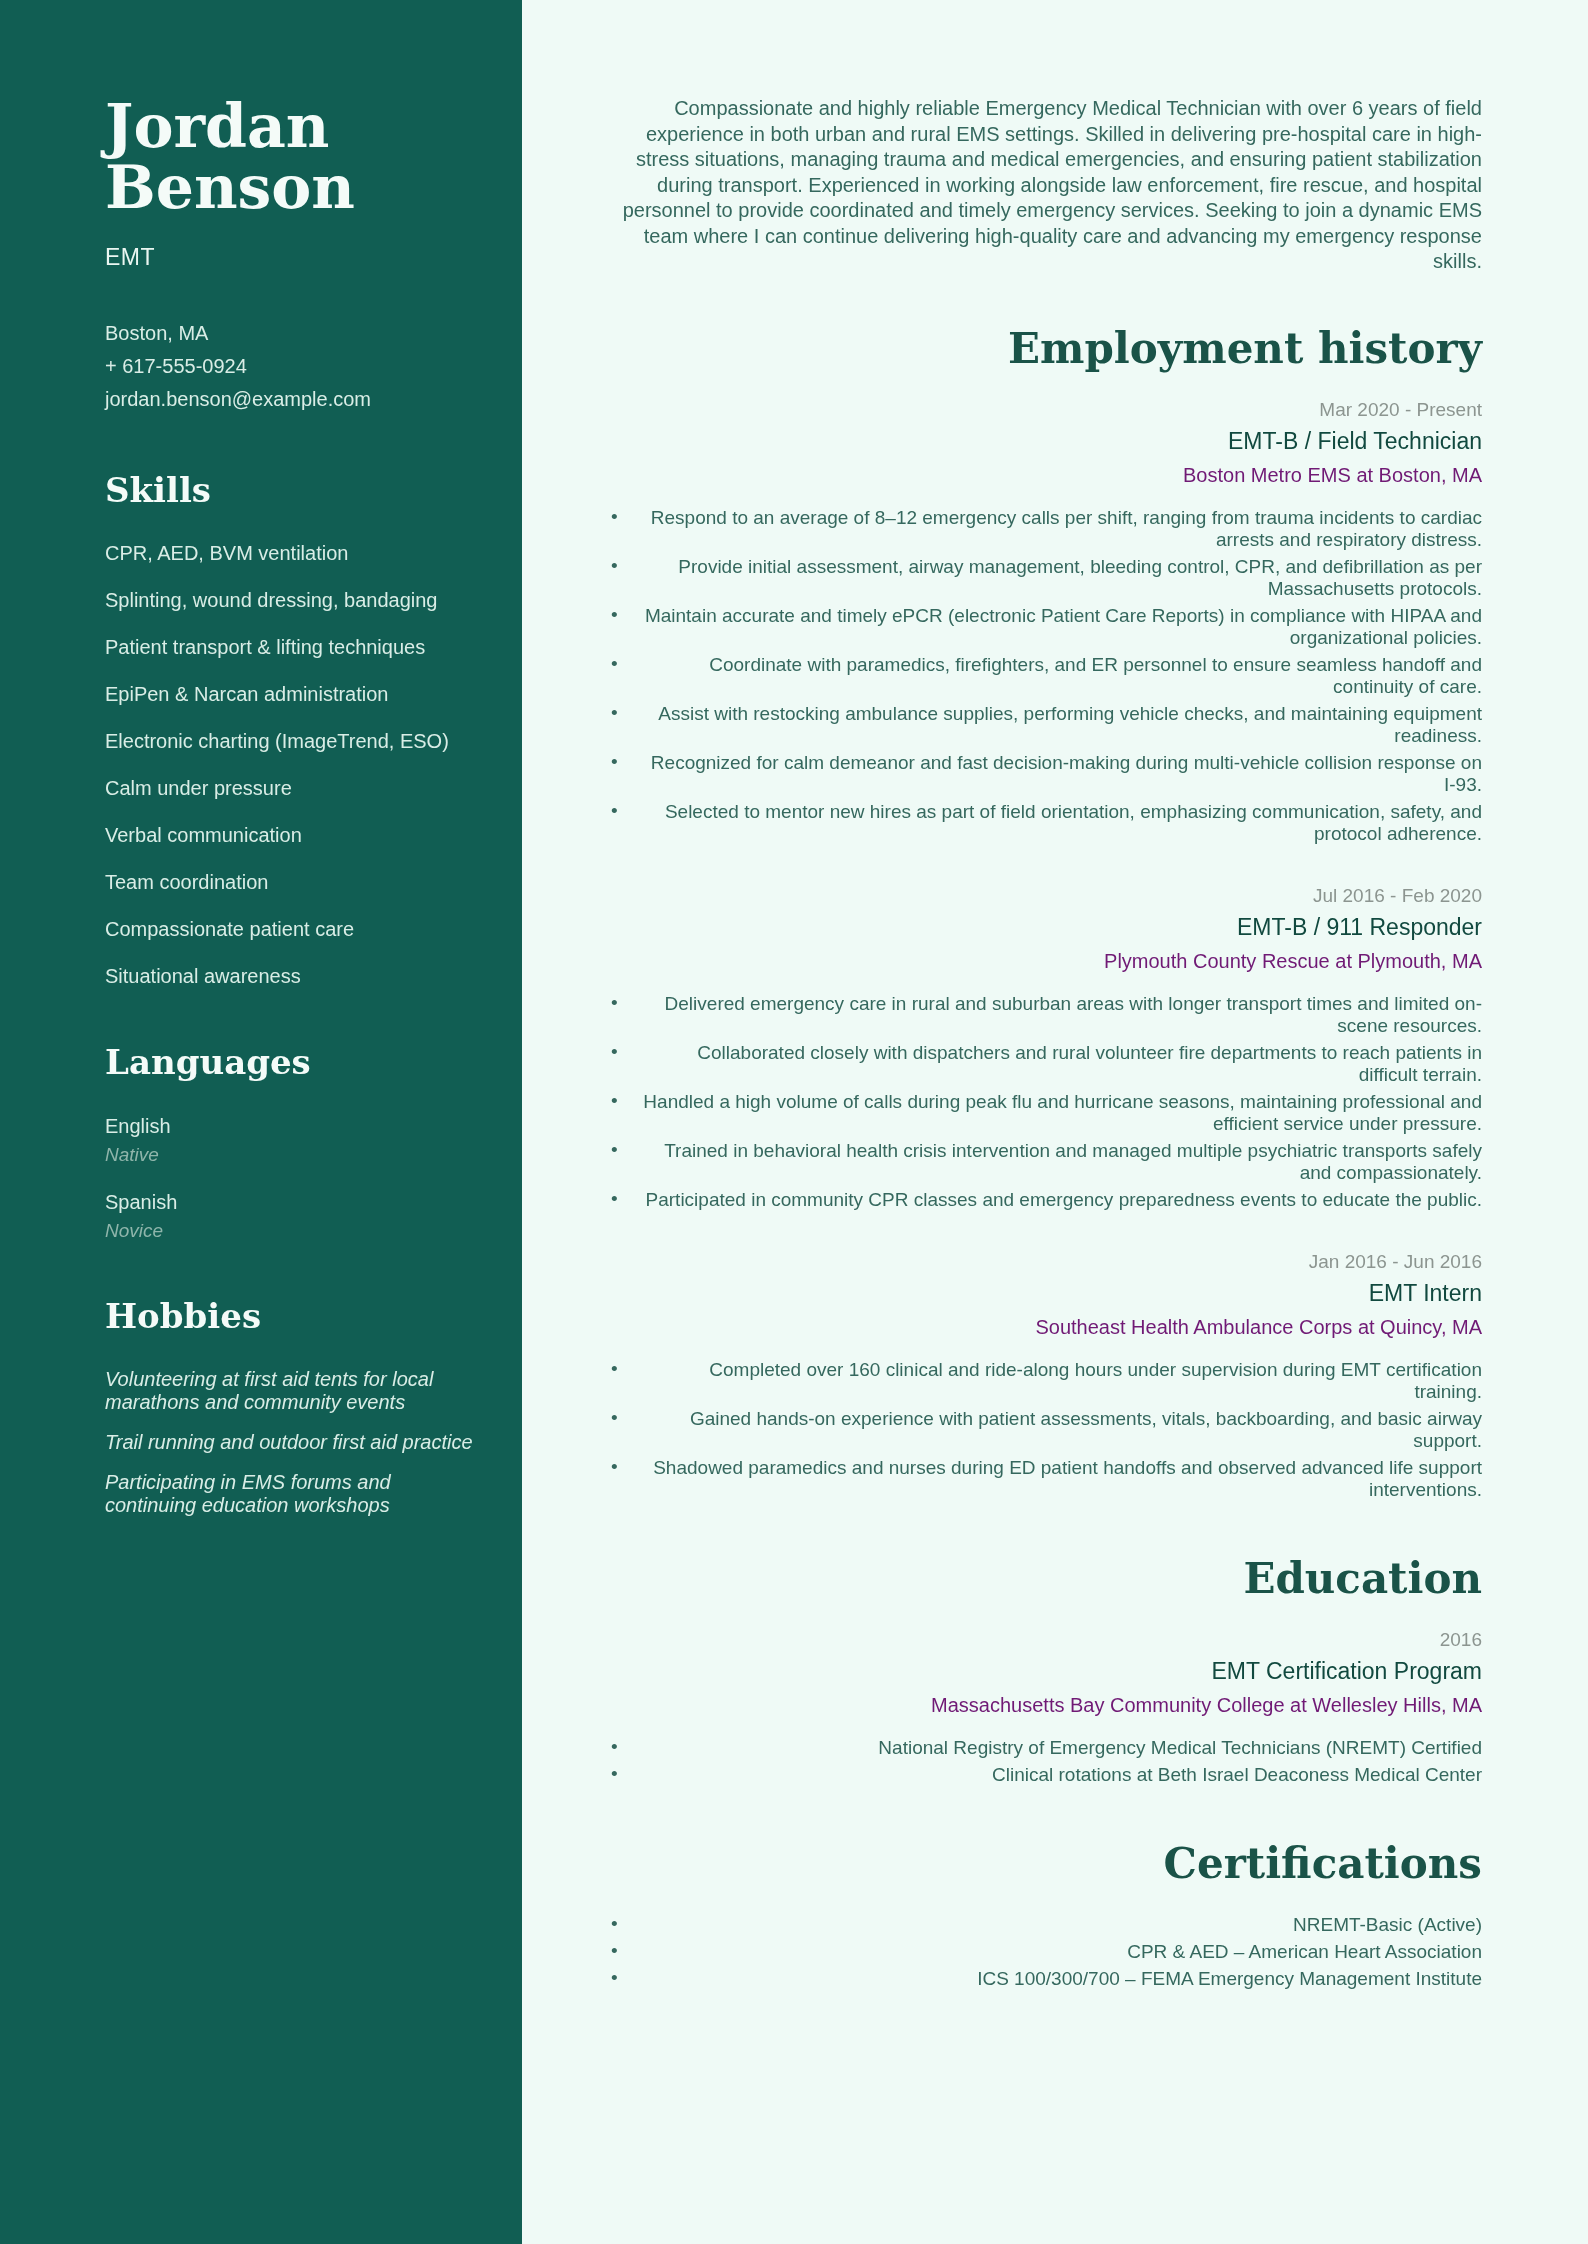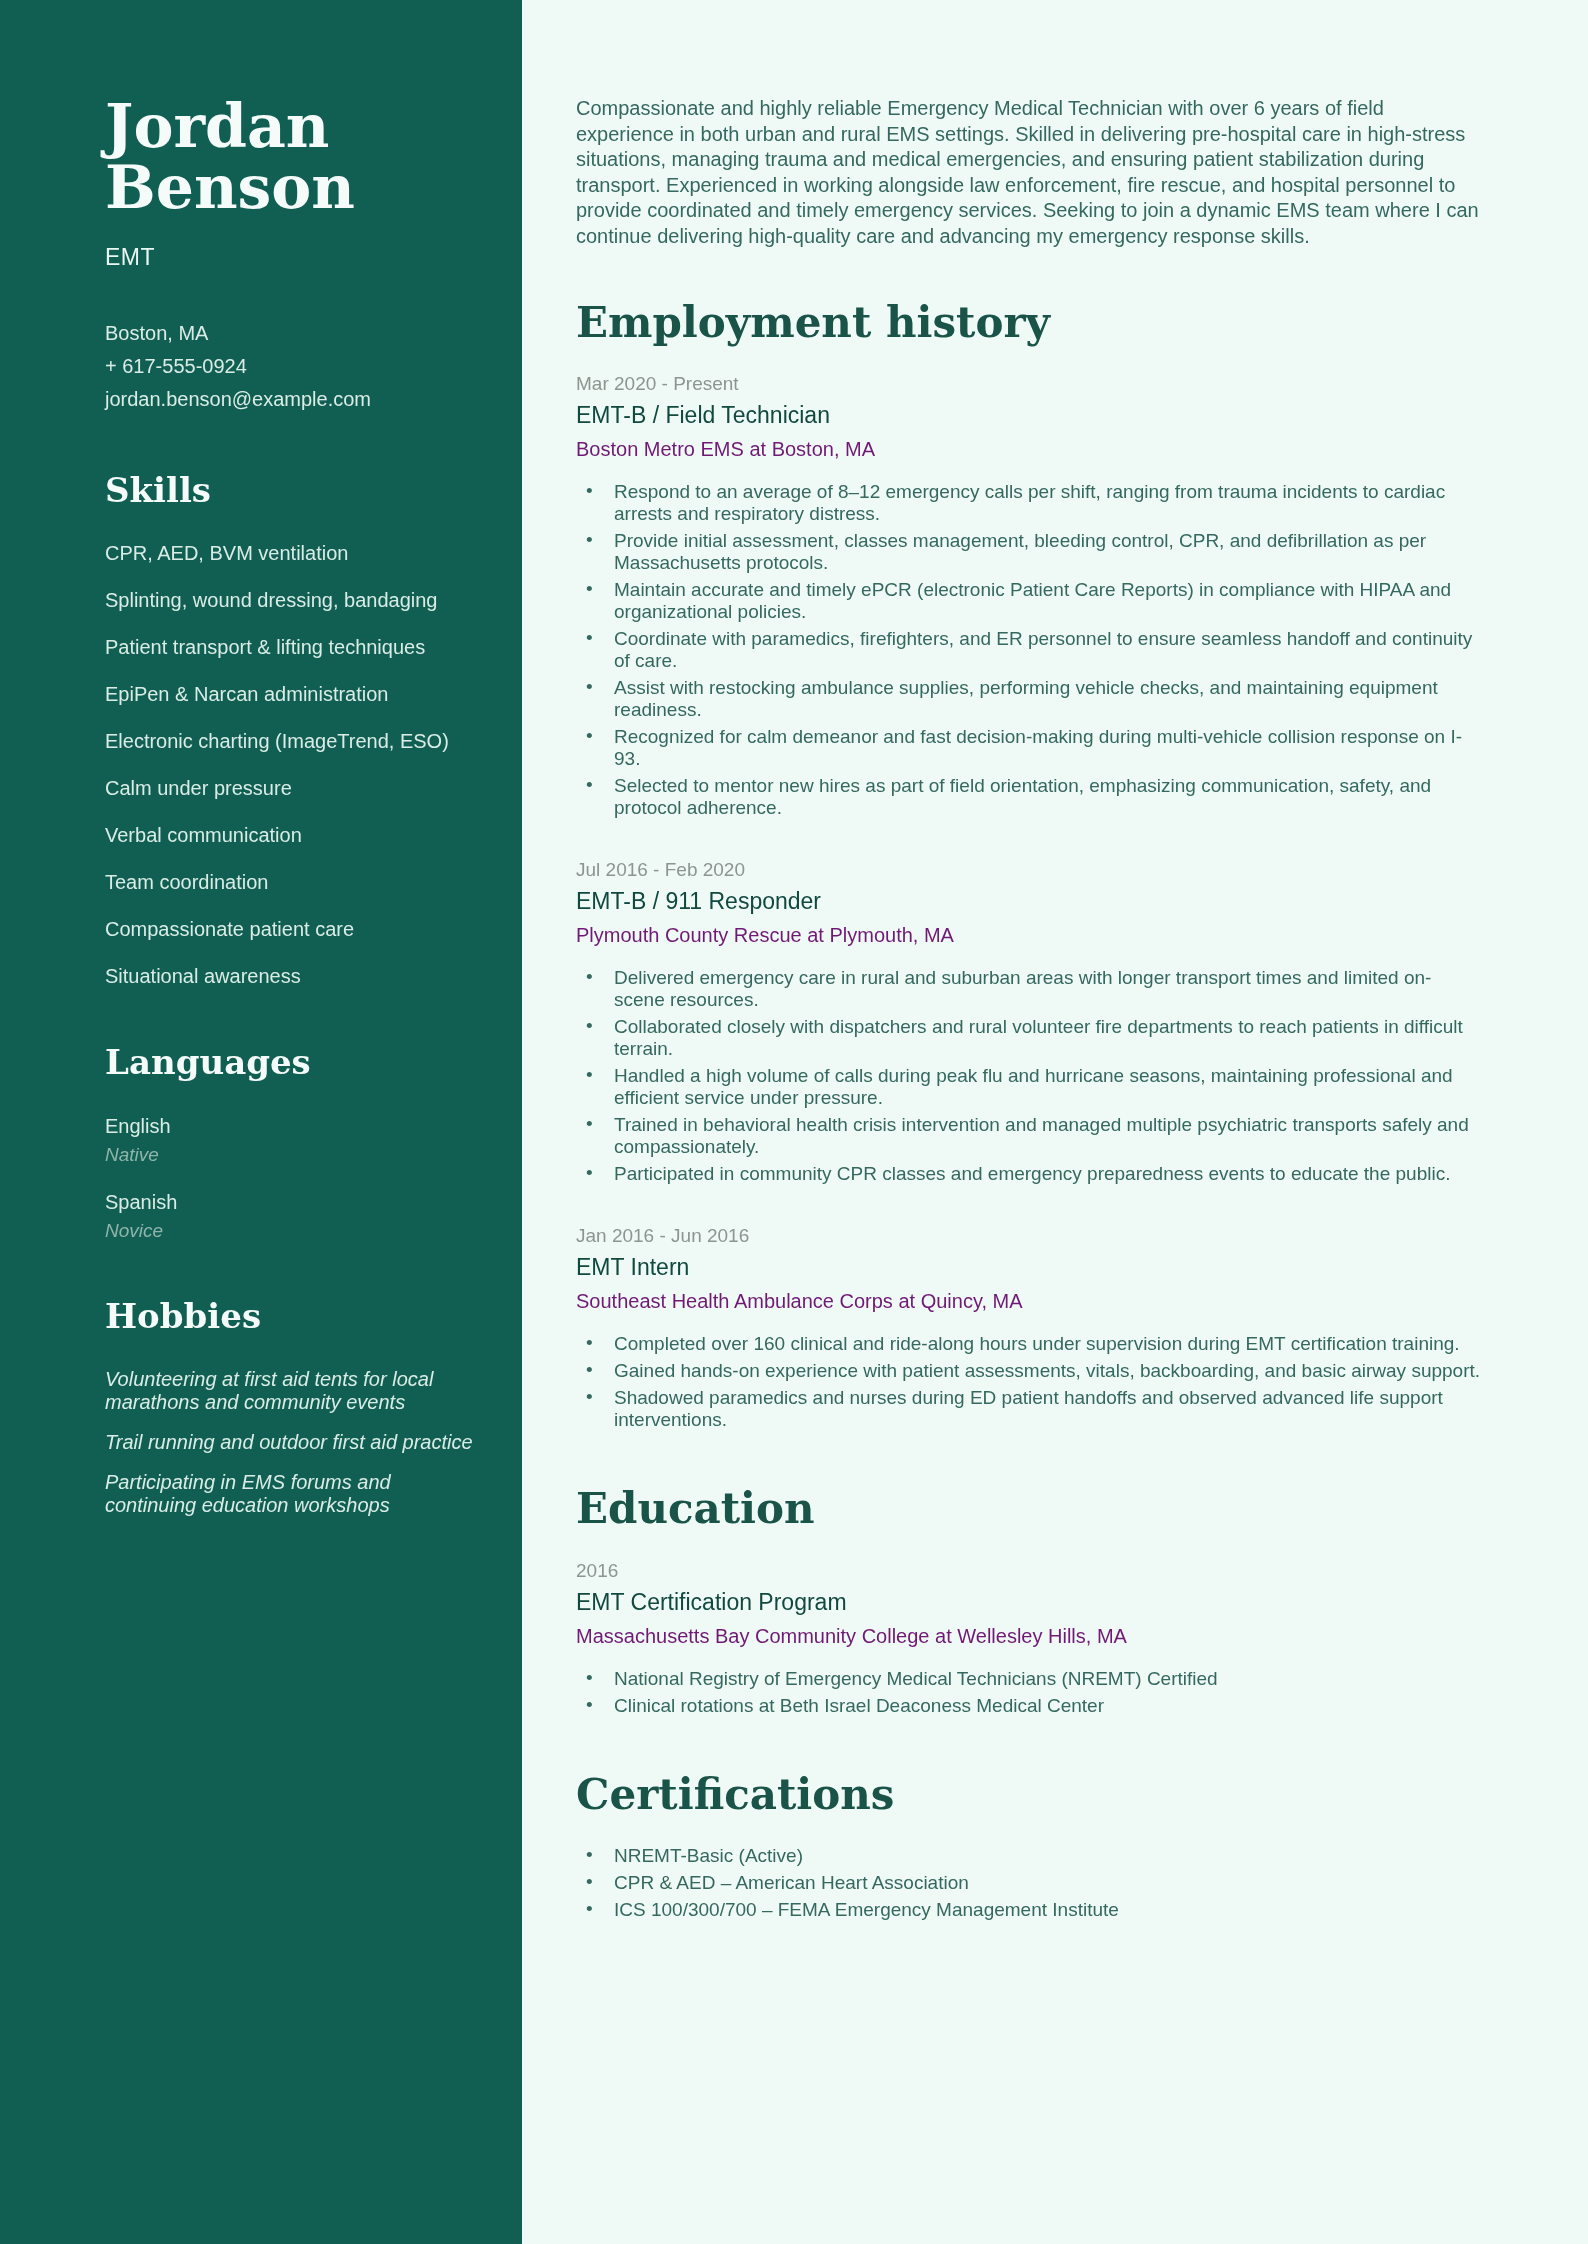--- a/index.html
+++ b/index.html
@@ -38,22 +38,23 @@
   }
   ul.plain { margin:0; padding:0; list-style:none; }
   .skills-list li { font-size:20px; line-height:23px; margin-bottom:24px; }
   .lang-item { margin-bottom:24px; }
   .lang-name { font-size:20px; line-height:24px; }
   .lang-level { font-size:19px; font-style:italic; color:#8FB5AB; margin-top:6px; }
   .hobbies-list li { font-size:20px; line-height:23px; margin-bottom:17px;font-style:italic; }
   
   .main {
     flex:1; box-sizing:border-box;
-    padding:96px 106px 0 54px;
+    padding:96px 106px 0 79px;
     color:#35685E;
+    text-align:right;
   }
   .summary { font-size:20px; line-height:25.5px; margin:0 0 50px 0; }
   .main-h2 {
     font-family:"DejaVu Serif", serif;
     font-weight:700;
     font-size:42px; line-height:1.15;
     color:#1A5348;
     margin:0 0 26px 0;
   }
   .section { margin-top:54px; }
@@ -148,21 +149,21 @@
     <section>
       <h2 class="main-h2">Employment history</h2>
 
       <article class="job">
         <div class="dates">Mar 2020 - Present</div>
         <div class="jtitle">EMT-B / Field Technician</div>
         <div class="org">Boston Metro EMS at Boston, MA</div>
         <ul class="bullets">
 
         <li>Respond to an average of 8–12 emergency calls per shift, ranging from trauma incidents to cardiac arrests and respiratory distress.</li>
-            <li>Provide initial assessment, classes management, bleeding control, CPR, and defibrillation as per Massachusetts protocols.</li>
+            <li>Provide initial assessment, airway management, bleeding control, CPR, and defibrillation as per Massachusetts protocols.</li>
             <li>Maintain accurate and timely ePCR (electronic Patient Care Reports) in compliance with HIPAA and organizational policies.</li>
             <li>Coordinate with paramedics, firefighters, and ER personnel to ensure seamless handoff and continuity of care.</li>
             <li>Assist with restocking ambulance supplies, performing vehicle checks, and maintaining equipment readiness.</li>
             <li>Recognized for calm demeanor and fast decision-making during multi-vehicle collision response on I-93.</li>
             <li>Selected to mentor new hires as part of field orientation, emphasizing communication, safety, and protocol adherence.</li>
           </ul>
       </article>
 
       <article class="job">
         <div class="dates">Jul 2016 - Feb 2020</div>

